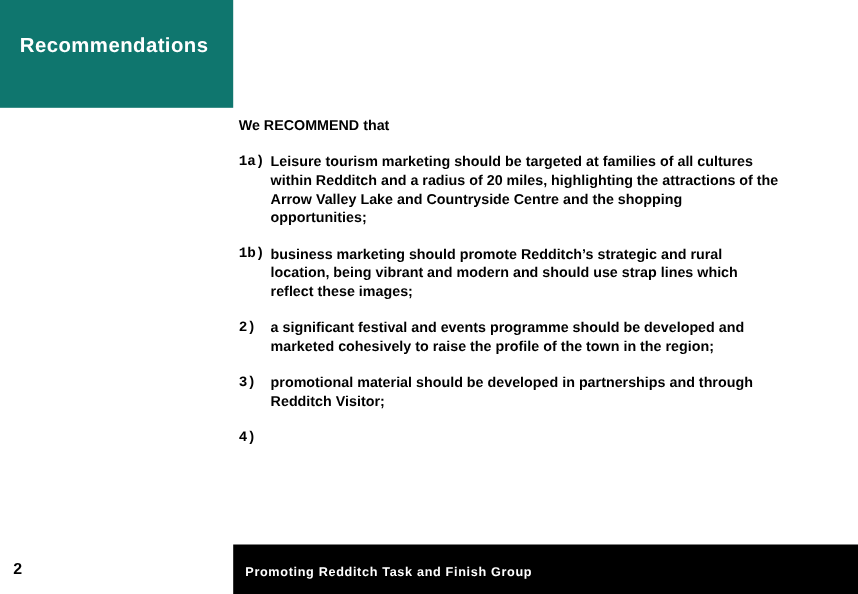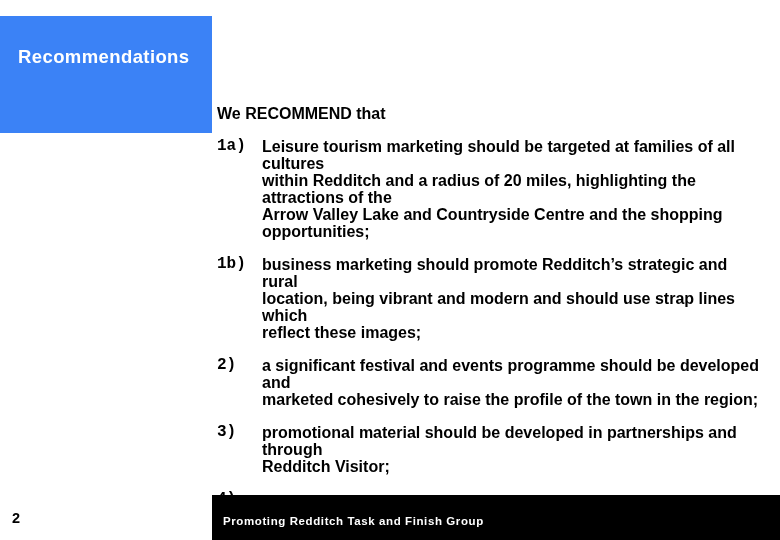--- a/index.html
+++ b/index.html
@@ -12,62 +12,61 @@
     position: relative;
     width: 780px;
     height: 540px;
     background: #ffffff;
     overflow: hidden;
   }
   
   .header-block {
     position: absolute;
     left: 0;
-    top: 16px;
+    top: 0;
     width: 212px;
-    height: 117px;
-    background: #3b82f6;
+    height: 98px;
+    background: #0f766e;
   }
   .slide-title {
     position: absolute;
     left: 18px;
     top: 31px;
     color: #ffffff;
     font-weight: bold;
     font-size: 18.5px;
     line-height: 20px;
     letter-spacing: 0.4px;
     white-space: nowrap;
   }
   
   .content {
     position: absolute;
     left: 217px;
     top: 105px;
     width: 548px;
     color: #000000;
     font-weight: bold;
-    font-size: 16px;
+    font-size: 13px;
     line-height: 17px;
   }
   .intro {
     margin: 0;
   }
   .rec-item {
     display: flex;
     margin-top: 16px;
   }
   .rec-label {
     flex: 0 0 29px;
     width: 29px;
     font-family: Liberation Mono, monospace;
   }
   .rec-text {
     white-space: pre-line;
-    margin-left: 16px;
   }
   
   .page-number {
     position: absolute;
     left: 12px;
     top: 511px;
     color: #000000;
     font-weight: bold;
     font-size: 14.5px;
     line-height: 15px;

